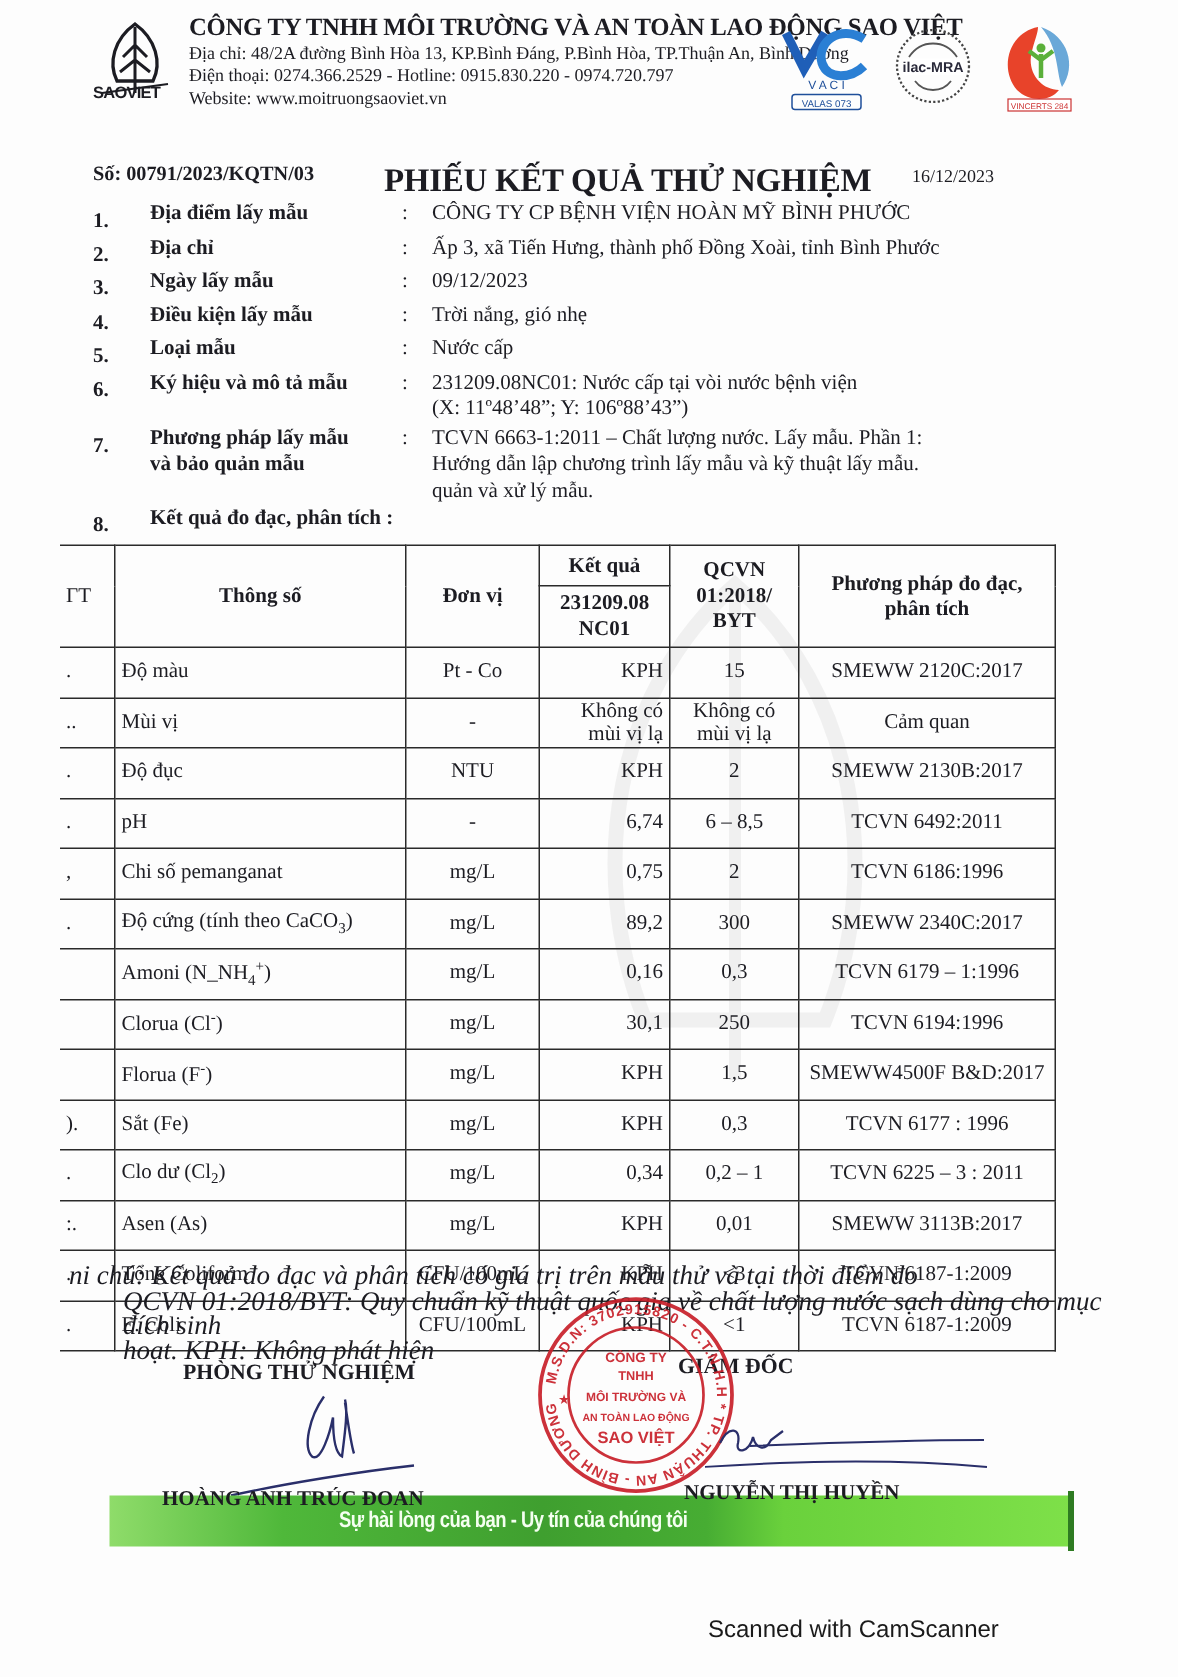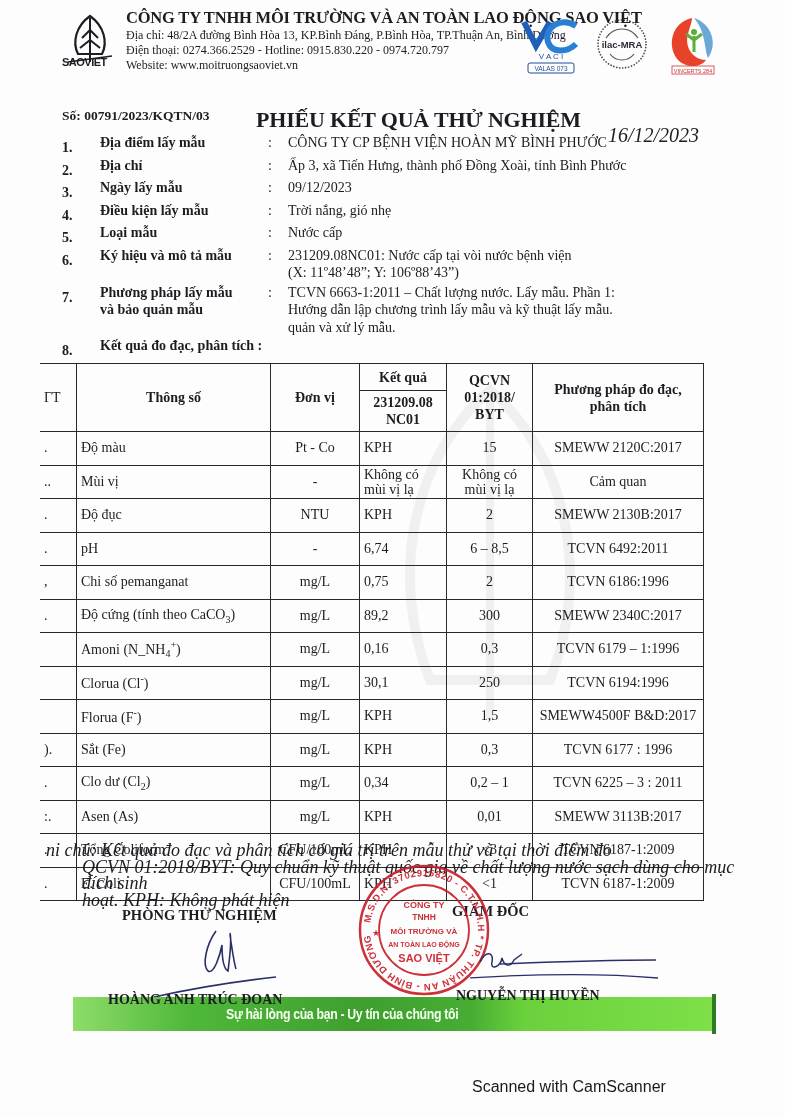--- a/index.html
+++ b/index.html
@@ -15,38 +15,38 @@
   .co-name { font-size:16.5px; font-weight:bold; white-space:nowrap; letter-spacing:-0.2px; }
   .co-line { font-size:12px; line-height:15px; white-space:nowrap; }
   .badges { position:absolute; left:448px; top:6px; width:216px; height:62px; }
   .vaci { position:absolute; left:10px; top:0; width:62px; height:64px; }
   .ilac { position:absolute; left:86px; top:6px; width:52px; height:52px; }
   .vinc { position:absolute; left:154px; top:2px; width:56px; height:62px; }
 
   
   .so { position:absolute; left:62px; top:108px; font-size:13.5px; font-weight:bold; white-space:nowrap; }
   .title { position:absolute; left:256px; top:107px; font-size:22px; font-weight:bold; white-space:nowrap; letter-spacing:-0.2px; }
-  .date { position:absolute; left:608px; top:124px; font-size:20px; white-space:nowrap;font-style:italic; }
+  .date { position:absolute; left:608px; top:110px; font-size:12px; white-space:nowrap; }
 
   
   .info { position:absolute; left:62px; top:134px; width:680px; }
   .irow { position:relative; display:flex; font-size:14px; line-height:17.5px; }
   .inum { width:38px; font-weight:bold; padding-top:5px; }
   .ilbl { width:168px; font-weight:bold; }
   .icol { width:20px; text-align:left; }
   .ival { flex:1; }
 
   
   .tbl { position:absolute; left:40px; top:363px; width:664px; border-collapse:collapse; font-size:14px; }
   .tbl td, .tbl th { border:1px solid #2a2a2a; padding:0 4px; height:32.5px; }
   .tbl th { font-weight:bold; text-align:center; line-height:17px; }
   .c-stt { width:28px; text-align:left; border-left:none !important; }
   .c-name { width:185px; text-align:left; }
   .c-unit { width:80px; text-align:center; }
-  .c-res { width:78px; text-align:left; }
+  .c-res { width:78px; text-align:right; }
   .c-qc { width:77px; text-align:center; }
   .c-meth { text-align:center; }
   .sub { font-size:10px; vertical-align:sub; }
   .sup { font-size:10px; vertical-align:super; }
   .two { line-height:15px; }
 
   
   .notes { position:absolute; left:46px; top:842px; font-size:18px; font-style:italic; line-height:16.5px; width:720px; }
   .notes .ind { padding-left:36px; }
 

